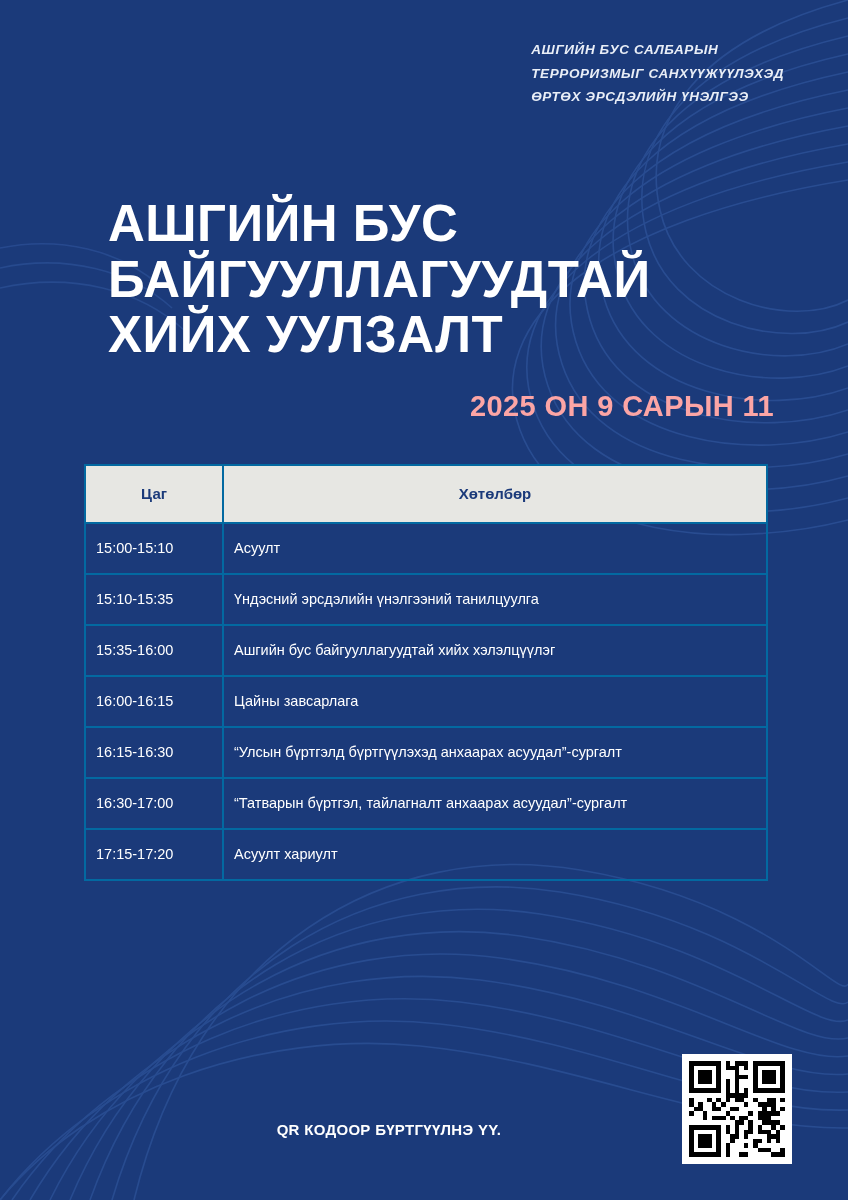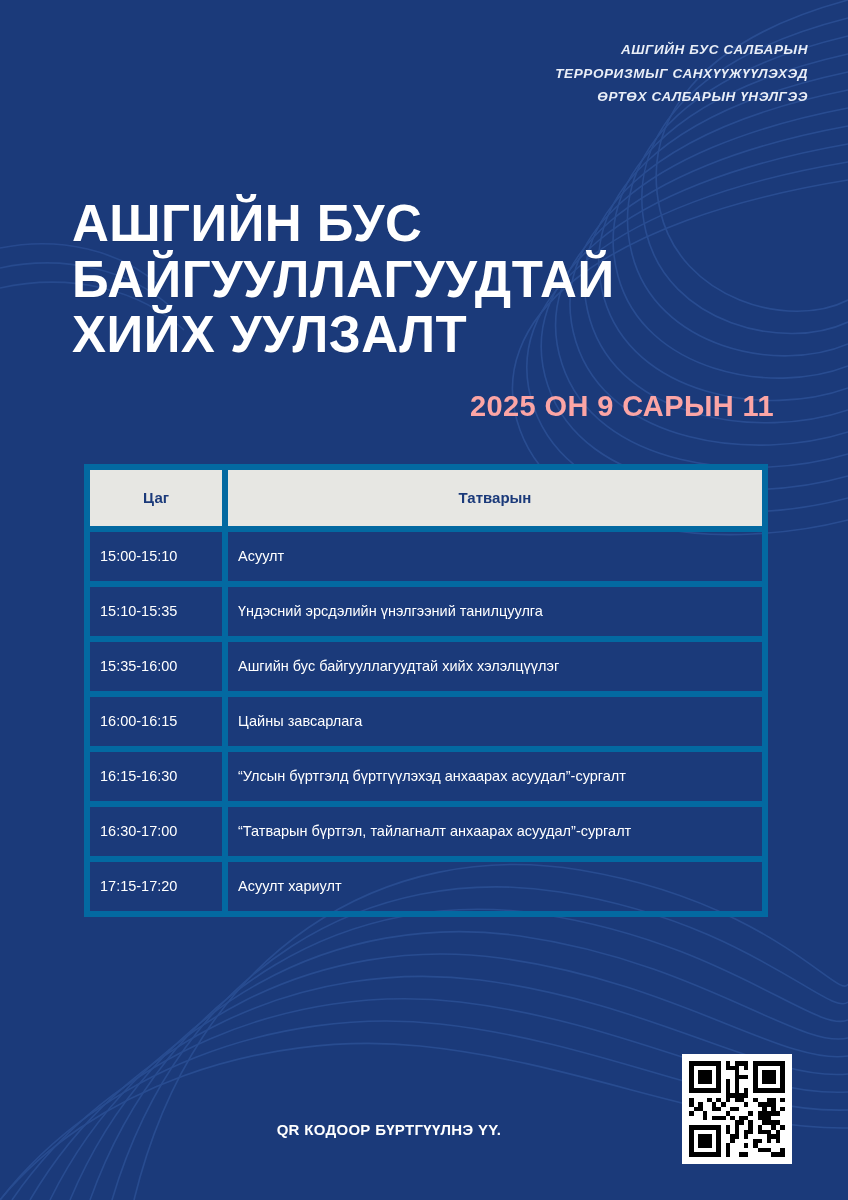--- a/index.html
+++ b/index.html
@@ -16,62 +16,61 @@
   }
   
   .deco {
     position: absolute; inset: 0;
     pointer-events: none;
   }
   .deco svg { display: block; width: 848px; height: 1200px; }
 
   .eyebrow {
     position: absolute;
-    top: 38px; right: 40px;
-    text-align: right;
+    top: 38px; right: 64px;
     color: #e9eef7;
     font-size: 13.5px;
     font-weight: bold;
     letter-spacing: 0.6px;
     line-height: 1.75;
     font-style: italic;
   }
   .eyebrow div { white-space: nowrap; }
 
   .title {
     position: absolute;
     left: 72px; top: 196px;
     color: #ffffff;
     font-size: 51px;
     font-weight: bold;
     line-height: 1.09;
     letter-spacing: 0.5px;
     text-shadow: 0 1px 0 rgba(0,0,0,0.08);
   }
-  .title div { white-space: nowrap; }
+  .title div { white-space: nowrap; margin-left: 36px; }
 
   .date {
     position: absolute;
     right: 74px; top: 390px;
     color: #fca5a5;
     font-size: 29px;
     font-weight: bold;
     letter-spacing: 0.4px;
   }
 
   .agenda {
     position: absolute;
     left: 84px; top: 464px;
     width: 684px;
     border: 1px solid #b9c4d6;
     border-collapse: collapse;
     table-layout: fixed;
   }
   .agenda th, .agenda td {
-    border: 6px solid #0369a1;
+    border: 2px solid #0369a1;
     padding: 14px 10px;
     vertical-align: middle;
     color: #ffffff;
     font-size: 14.5px;
     line-height: 1.45;
   }
   .agenda thead th {
     background: #e7e7e3;
     color: #1b3a7a;
     font-weight: bold;
@@ -143,40 +142,40 @@
         <path d="M0,248 C60,236 120,250 160,286"></path>
         <path d="M0,268 C66,254 130,270 172,308"></path>
         <path d="M0,288 C72,272 140,290 184,330"></path>
       </g>
     </svg>
   </div>
 
   <div class="eyebrow">
     <div>АШГИЙН БУС САЛБАРЫН</div>
     <div>ТЕРРОРИЗМЫГ САНХҮҮЖҮҮЛЭХЭД</div>
-    <div>ӨРТӨХ САЛБАРЫН ҮНЭЛГЭЭ</div>
+    <div>ӨРТӨХ ЭРСДЭЛИЙН ҮНЭЛГЭЭ</div>
   </div>
 
   <div class="title">
     <div>АШГИЙН БУС</div>
     <div>БАЙГУУЛЛАГУУДТАЙ</div>
     <div>ХИЙХ УУЛЗАЛТ</div>
   </div>
 
   <div class="date">2025 ОН 9 САРЫН 11</div>
 
   <table class="agenda">
     <colgroup>
       <col class="c-time">
       <col class="c-prog">
     </colgroup>
     <thead>
       <tr>
         <th>Цаг</th>
-        <th>Татварын</th>
+        <th>Хөтөлбөр</th>
       </tr>
     </thead>
     <tbody>
       <tr>
         <td>15:00-15:10</td>
         <td>Асуулт</td>
       </tr>
       <tr>
         <td>15:10-15:35</td>
         <td>Үндэсний эрсдэлийн үнэлгээний танилцуулга</td>

